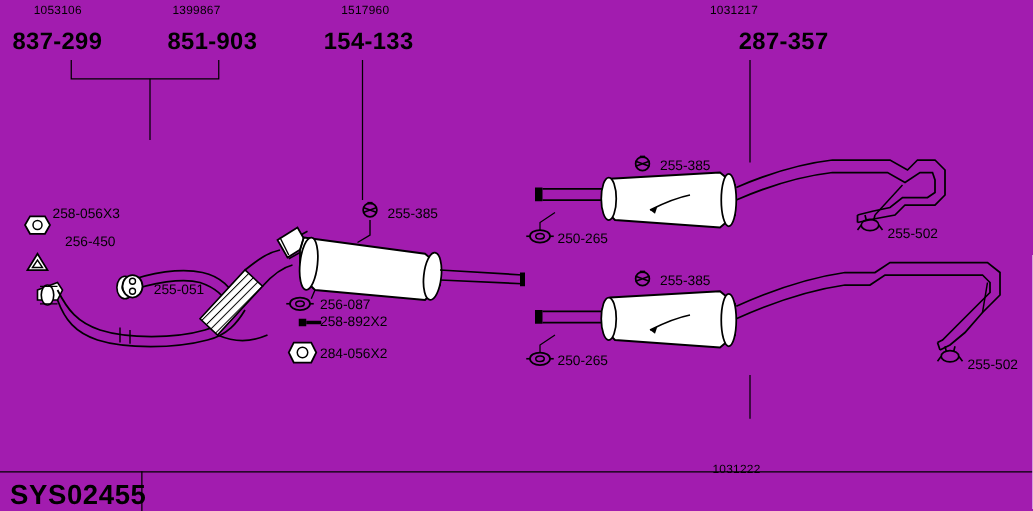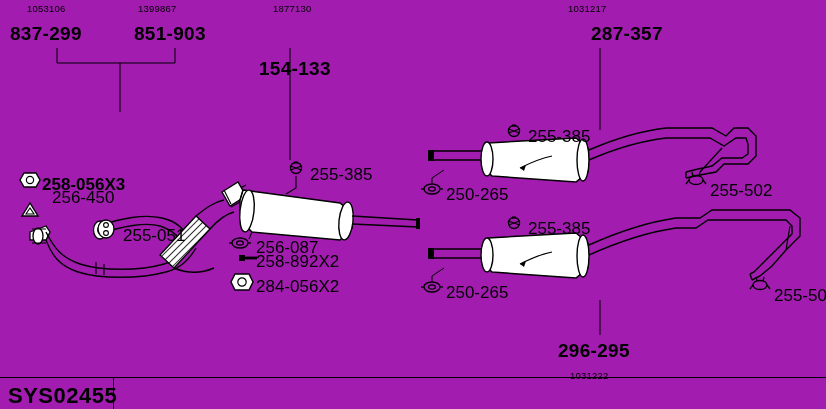--- a/index.html
+++ b/index.html
@@ -31,21 +31,21 @@
   .part-no-big {
     font-size: 19px;
     font-weight: bold;
     letter-spacing: 0.3px;
   }
   .part-no-small {
     font-size: 9.5px;
     letter-spacing: 0.2px;
   }
   .ref-lbl {
-    font-size: 17px;
+    font-size: 11px;
     text-align: right;
   }
   .sys-code {
     position: absolute;
     left: 8px;
     top: 383px;
     font-size: 22px;
     font-weight: bold;
     letter-spacing: 0.5px;
   }
@@ -250,30 +250,29 @@
         </g>
     </g>
   </svg>
 
   <div class="lbl part-no-small" style="left:27px; top:4px;">1053106</div>
   <div class="lbl part-no-big" style="left:10px; top:24px;text-align:center;">837-299</div>
 
   <div class="lbl part-no-small" style="left:138px; top:4px;">1399867</div>
   <div class="lbl part-no-big" style="left:134px; top:24px;">851-903</div>
 
-  <div class="lbl part-no-small" style="left:273px; top:4px;">1877130</div>
-  <div class="lbl part-no-big" style="left:259px; top:24px;margin-top:35px;">154-133</div>
+  <div class="lbl part-no-small" style="left:273px; top:4px;">1517960</div>
+  <div class="lbl part-no-big" style="left:259px; top:24px;">154-133</div>
 
   <div class="lbl part-no-small" style="left:568px; top:4px;">1031217</div>
   <div class="lbl part-no-big" style="left:591px; top:24px;">287-357</div>
 
-  <div class="lbl part-no-big" style="left:558px; top:341px;">296-295</div>
   <div class="lbl part-no-small" style="left:570px; top:371px;">1031222</div>
 
-  <div class="lbl ref-lbl" style="left:42px;  top:176px;font-weight:bold;">258-056X3</div>
+  <div class="lbl ref-lbl" style="left:42px;  top:166px;">258-056X3</div>
   <div class="lbl ref-lbl" style="left:42px;  top:189px;margin-left:10px;">256-450</div>
   <div class="lbl ref-lbl" style="left:123px; top:227px;">255-051</div>
   <div class="lbl ref-lbl" style="left:310px; top:166px;">255-385</div>
   <div class="lbl ref-lbl" style="left:256px; top:239px;">256-087</div>
   <div class="lbl ref-lbl" style="left:256px; top:253px;">258-892X2</div>
   <div class="lbl ref-lbl" style="left:256px; top:278px;">284-056X2</div>
   <div class="lbl ref-lbl" style="left:528px; top:128px;">255-385</div>
   <div class="lbl ref-lbl" style="left:446px; top:186px;">250-265</div>
   <div class="lbl ref-lbl" style="left:710px; top:182px;">255-502</div>
   <div class="lbl ref-lbl" style="left:528px; top:220px;">255-385</div>

